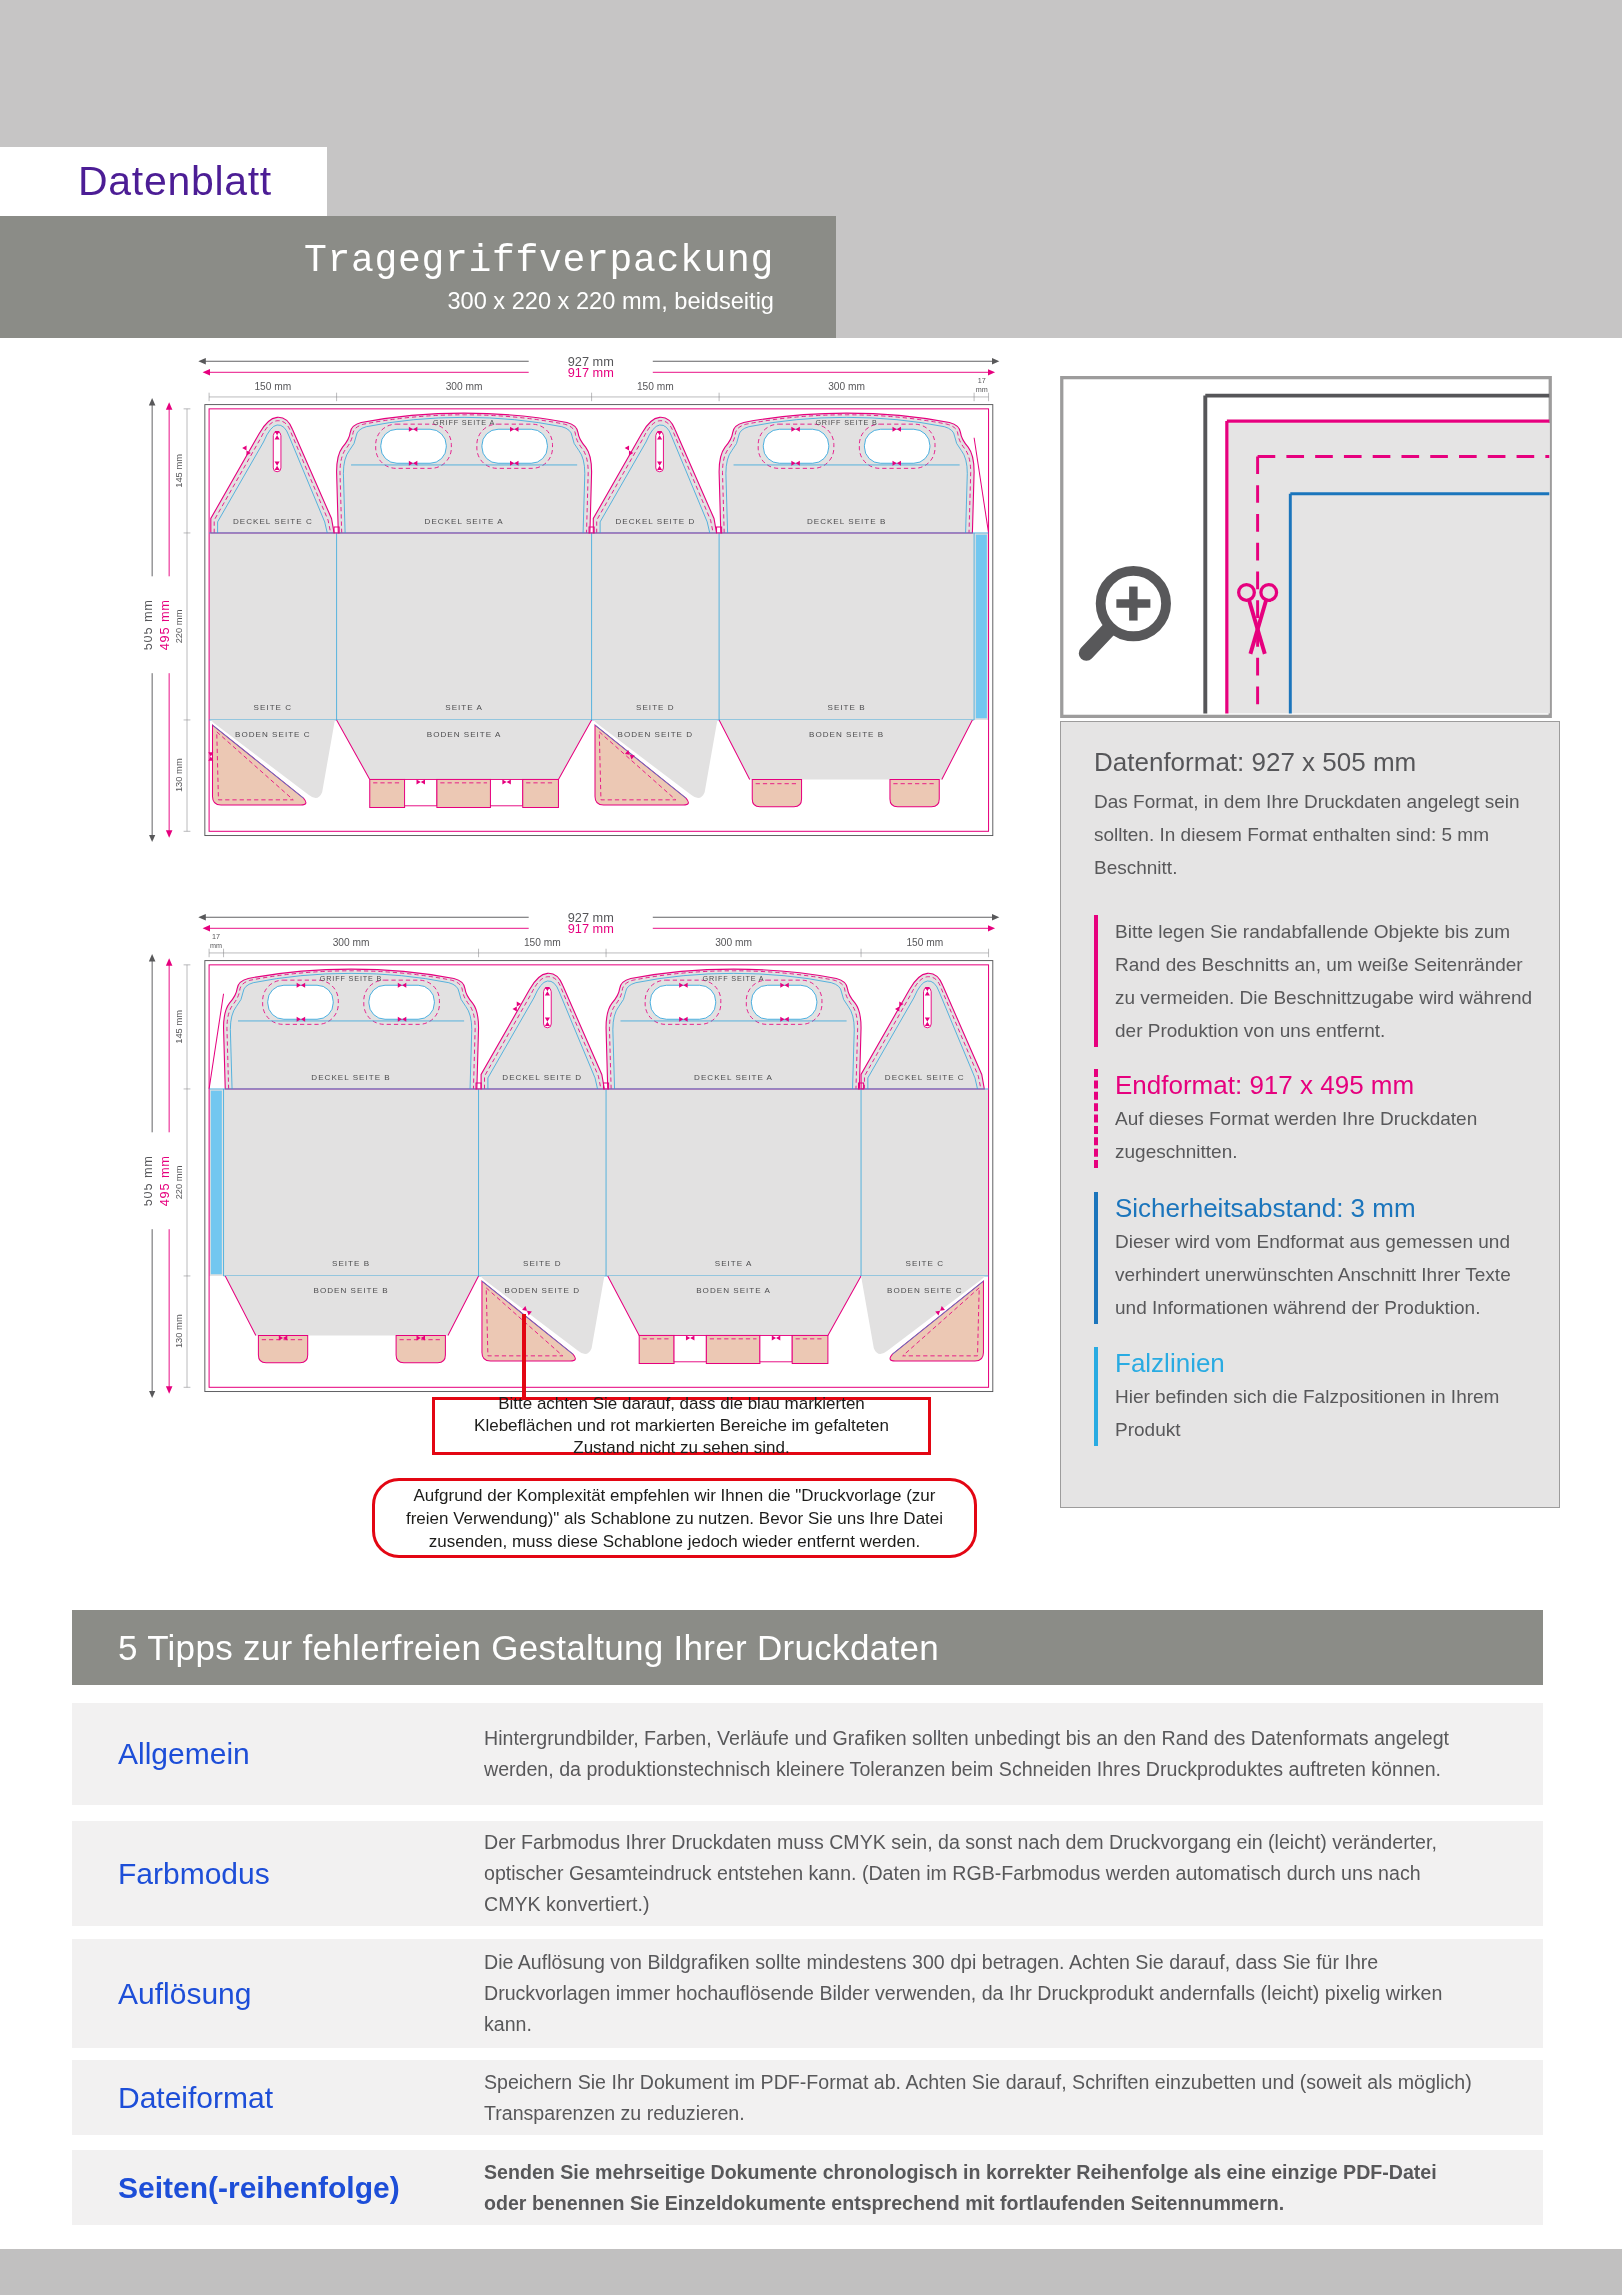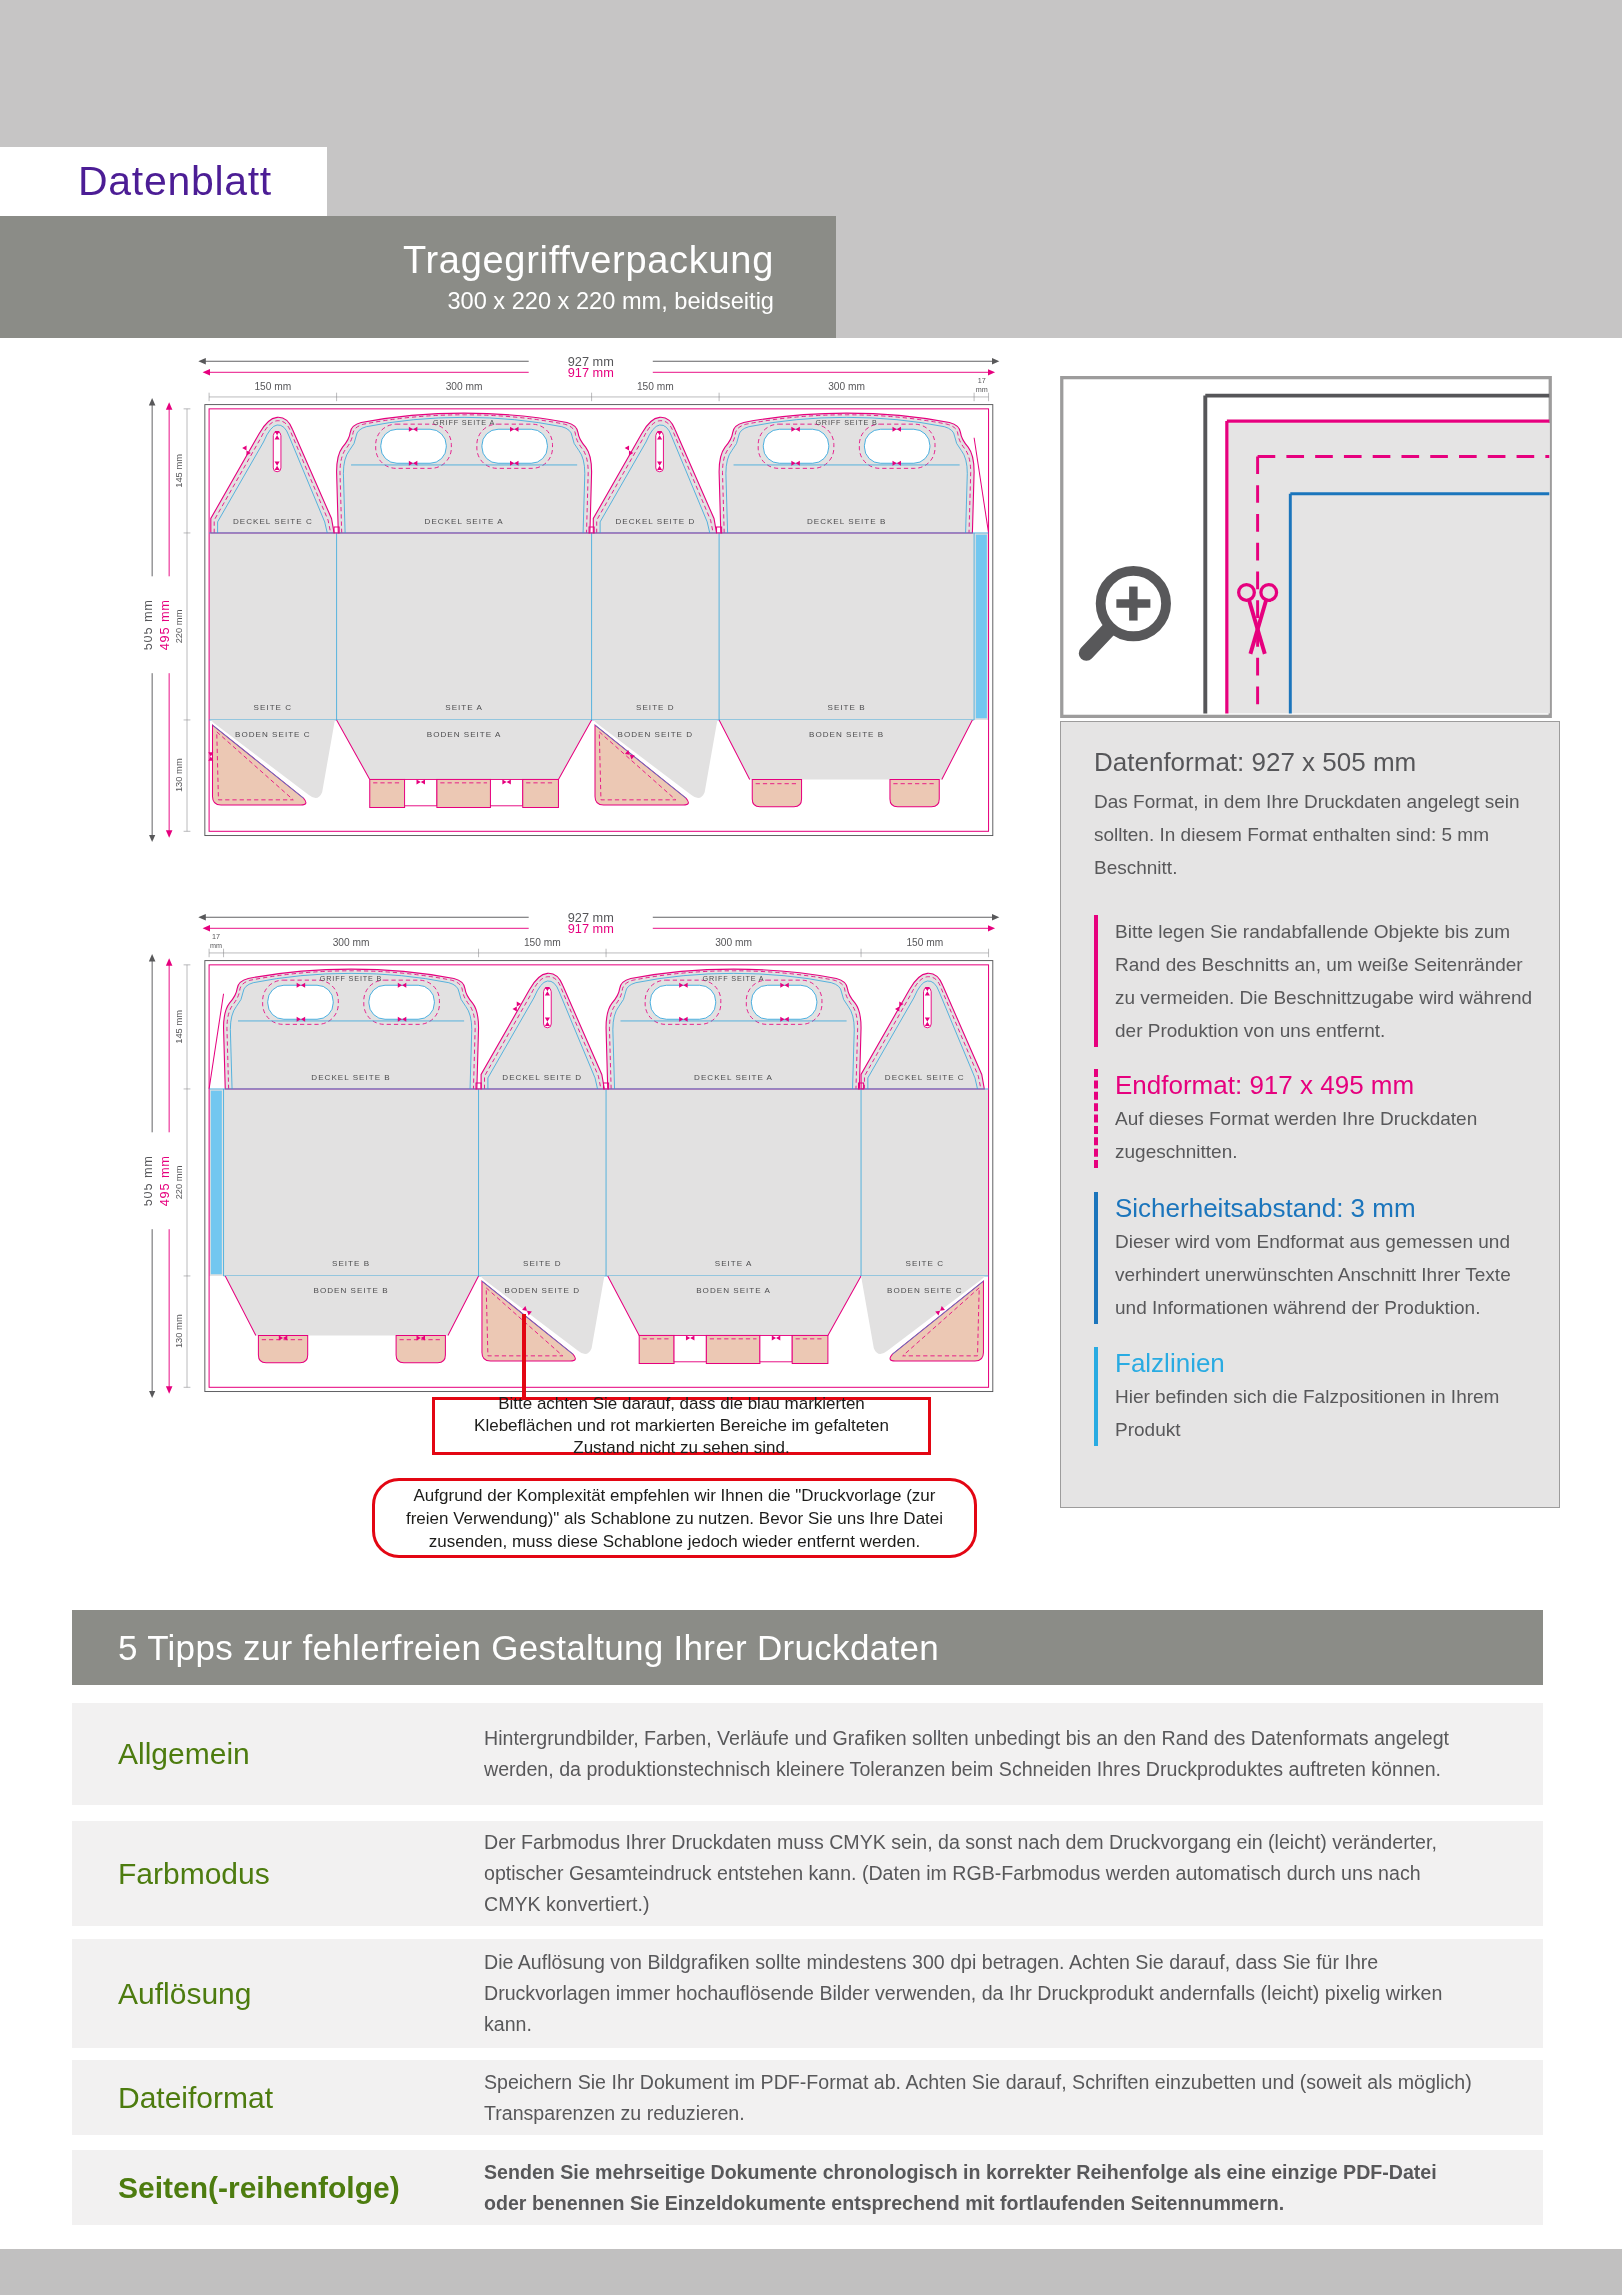--- a/index.html
+++ b/index.html
@@ -10,21 +10,21 @@
   }
   .abs{position:absolute;}
   
   .top-bg{left:0;top:0;width:1623px;height:338px;background:#c6c5c5;}
   .datenblatt-box{left:0;top:147px;width:327px;height:69px;background:#ffffff;
     display:flex;align-items:center;}
   .datenblatt-box span{font-size:41px;color:#4c1d95;padding-left:78px;letter-spacing:0.7px;}
   .title-band{left:0;top:216px;width:836px;height:122px;background:#8b8c87;
     display:flex;flex-direction:column;align-items:flex-end;justify-content:center;
     padding-right:62px;box-sizing:border-box;}
-  .title-band .t1{color:#ffffff;font-size:38px;letter-spacing:0.7px;}
+  .title-band .t1{color:#ffffff;font-size:38px;letter-spacing:0.7px;font-family:Liberation Mono, monospace;}
   .title-band .t2{color:#ffffff;font-size:23.6px;margin-top:6.5px;}
   
   .cutfill{fill:#e2e1e1;stroke:#e6007e;stroke-width:1.3;}
   .cut{fill:none;stroke:#e6007e;stroke-width:1.2;}
   .dash{fill:none;stroke:#e6007e;stroke-width:1;stroke-dasharray:5 3.5;}
   .fold{fill:none;stroke:#2aa3dc;stroke-width:0.9;}
   .salmon{fill:#ecc8b4;stroke:#e6007e;stroke-width:1.2;}
   .slotw{fill:#ffffff;stroke:#e6007e;stroke-width:1.1;}
   .holew{fill:#ffffff;stroke:#2aa3dc;stroke-width:1;}
   .stripe{fill:#72c7f0;stroke:none;}
@@ -61,21 +61,21 @@
   .red-line{left:522px;top:1314px;width:3.9px;height:85px;background:#e30613;}
   .note{border:3.3px solid #e30613;background:#ffffff;display:flex;align-items:center;
     justify-content:center;text-align:center;color:#1d1d1b;box-sizing:border-box;}
   .note1{left:432px;top:1397px;width:499px;height:58px;font-size:17px;line-height:22px;padding:2.6px 14.4px;}
   .note2{left:372px;top:1478px;width:605px;height:80px;font-size:17px;line-height:23px;padding:2.6px 26px;border-radius:27px;}
   
   .tips-band{left:72px;top:1610px;width:1471px;height:75px;background:#8b8c87;
     display:flex;align-items:center;}
   .tips-band span{color:#ffffff;font-size:35px;padding-left:46px;letter-spacing:0.3px;}
   .tip-row{left:72px;width:1471px;background:#f2f1f1;display:flex;align-items:center;box-sizing:border-box;}
-  .tip-row .lab{width:412px;padding-left:46px;font-size:30px;color:#4d7c0f;flex-shrink:0;box-sizing:border-box;}
+  .tip-row .lab{width:412px;padding-left:46px;font-size:30px;color:#1d4ed8;flex-shrink:0;box-sizing:border-box;}
   .tip-row .txt{font-size:19.6px;line-height:31px;color:#58585a;width:995px;padding-right:13px;}
   .r1{top:1703px;height:102px;} .r2{top:1821px;height:105px;} .r3{top:1939px;height:109px;}
   .r4{top:2060px;height:75px;} .r5{top:2150px;height:75px;font-weight:bold;}
   .bottom-strip{left:0;top:2249px;width:1623px;height:46px;background:#c1c0c0;}
 </style>
 </head>
 <body>
 
 <div class="abs top-bg"></div>
 <div class="abs datenblatt-box">

